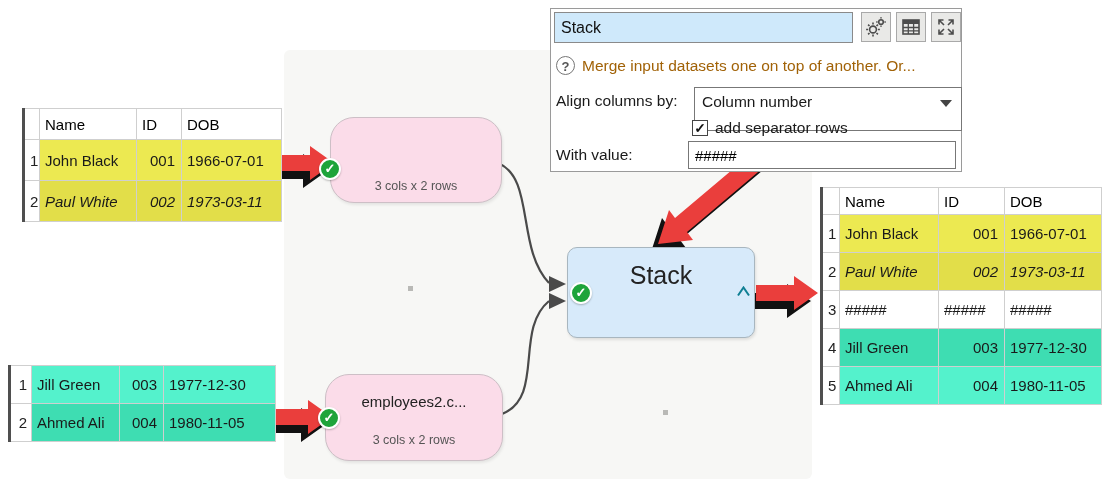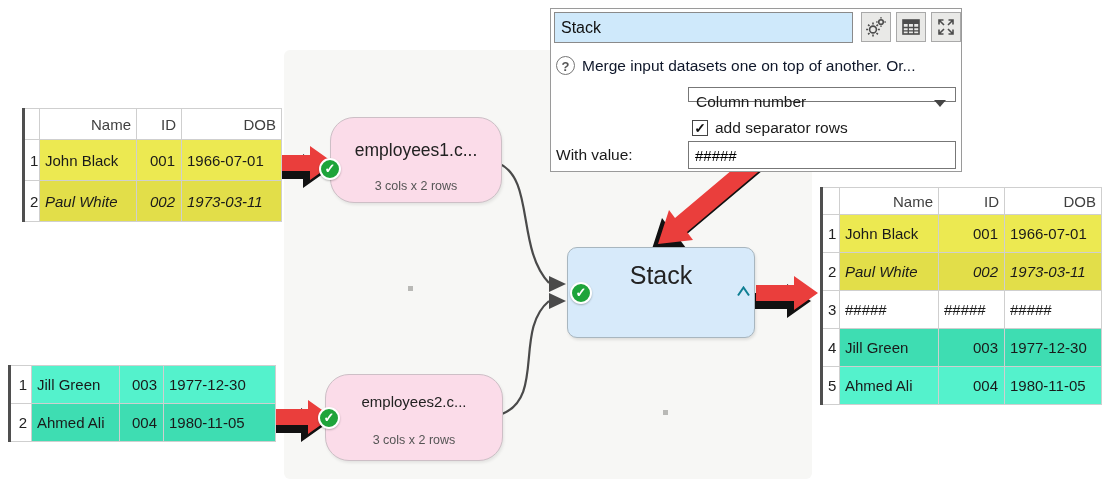--- a/index.html
+++ b/index.html
@@ -7,21 +7,21 @@
          font-family:"Liberation Sans",sans-serif;color:#1a1a1a;}
   #canvas-bg{position:absolute;left:284px;top:50px;width:528px;height:429px;
              background:#f7f7f5;border-radius:6px;}
   svg.overlay{position:absolute;left:0;top:0;pointer-events:none;}
 
   
   table.tbl{position:absolute;border-collapse:collapse;background:#fff;
             border:1px solid #c9c9c9;border-left:3px solid #4f4f4f;table-layout:fixed;}
   .tbl th,.tbl td{border:1px solid #cfcfcf;font-size:15px;font-weight:400;
                   padding:0 5px;white-space:nowrap;overflow:hidden;}
-  .tbl th{text-align:right;background:#fff;color:#404040;}
+  .tbl th{text-align:left;background:#fff;color:#000000;}
   .tbl td.num{background:#fff;text-align:right;padding-right:4px;color:#222;}
   .tbl td.cR{text-align:right;padding-right:6px;}
   .tbl td.cL{text-align:left;}
   tr.y1 td.c{background:var(--yellow-bright);}
   tr.y2 td.c{background:var(--yellow-dark);font-style:italic;}
   tr.g1 td.c{background:var(--teal-bright);}
   tr.g2 td.c{background:var(--teal-dark);}
   tr.w  td.c{background:#fff;}
   #t1{left:22px;top:108px;width:258px;}  #t1 th{height:30px;} #t1 td{height:40px;}
   #t2{left:8px;top:365px;width:266px;}   #t2 th{height:28px;} #t2 td{height:37px;}
@@ -44,23 +44,23 @@
   #panel{position:absolute;left:550px;top:8px;width:412px;height:164px;background:#fff;
          border:1px solid #9a9a9a;box-sizing:border-box;font-size:15.5px;}
   #panel .abs{position:absolute;}
   #title-field{left:3px;top:3px;width:299px;height:31px;background:var(--title-field-bg);
                border:1px solid #8a8a8a;font-size:16px;padding:0 6px;box-sizing:border-box;
                font-family:"Liberation Sans",sans-serif;color:#111;}
   .tbtn{width:30px;height:30px;background:#e9e9e7;border:1px solid #a9a9a9;box-sizing:border-box;
         display:flex;align-items:center;justify-content:center;padding:0;}
   #help-icon{left:5px;top:47px;width:19px;height:19px;border:1.5px solid #767676;border-radius:50%;
              color:#555;font-size:13px;font-weight:bold;text-align:center;line-height:19px;box-sizing:border-box;}
-  #help-text{left:31px;top:48px;color:#0f172a;}
+  #help-text{left:31px;top:48px;color:#a16207;}
   #align-label{left:5px;top:83px;}
-  #dropdown{left:137px;top:78px;width:268px;height:15px;background:#fff;border:1px solid #777;
+  #dropdown{left:143px;top:78px;width:268px;height:44px;background:#fff;border:1px solid #777;
             box-sizing:border-box;line-height:27px;padding-left:7px;}
   #dropdown .caret{position:absolute;right:9px;top:12px;width:0;height:0;
                    border-left:6px solid transparent;border-right:6px solid transparent;
                    border-top:7px solid #444;}
   #checkbox{left:141px;top:111px;width:16px;height:16px;background:#fff;border:1px solid #444;
             box-sizing:border-box;text-align:center;line-height:15px;font-size:14px;font-weight:bold;color:#111;}
   #checkbox.checked::after{content:"\2713";}
   #checkbox-label{left:164px;top:110px;text-align:right;}
   #with-label{left:5px;top:137px;}
   #with-input{left:137px;top:132px;width:268px;height:28px;background:#fff;border:1px solid #777;
@@ -199,21 +199,20 @@
       <td class="num">5</td>
       <td class="c cL">Ahmed Ali</td>
       <td class="c cR">004</td>
       <td class="c cL">1980-11-05</td>
     </tr>
   </tbody>
     </table>
 
   <div class="node node-input" style="left:330px;top:117px;width:172px;height:86px;">
     <div class="check" style="left:-12px;top:40px;">✓</div>
-    <div class="ntitle" style="top:22px;font-size:17.5px;">employees1.c...</div>
     <div class="nsub" style="top:61px;">3 cols x 2 rows</div>
   </div>
 
   <div class="node node-input" style="left:325px;top:374px;width:178px;height:87px;">
     <div class="check" style="left:-8px;top:32px;">✓</div>
     <div class="ntitle" style="top:18px;font-size:15px;">employees2.c...</div>
     <div class="nsub" style="top:58px;">3 cols x 2 rows</div>
   </div>
 
   <div class="node node-stack" style="left:567px;top:247px;width:188px;height:91px;">
@@ -247,20 +246,21 @@
       <svg width="20" height="20" viewBox="0 0 20 20">
         <g stroke="#4c4c4c" stroke-width="1.6" fill="none">
           <path d="M8 8 L3.2 3.2 M3 7.5V3h4.5 M12 8 l4.8-4.8 M12.5 3H17v4.5 M8 12 l-4.8 4.8 M3 12.5V17h4.5 M12 12 l4.8 4.8 M17 12.5V17h-4.5"></path>
         </g>
       </svg>
     </button>
 
     <div id="help-icon" class="abs">?</div>
     <div id="help-text" class="abs">Merge input datasets one on top of another. Or...</div>
 
+    <div id="align-label" class="abs">Align columns by:</div>
     <div id="dropdown" class="abs">
       <span>Column number</span>
       <span class="caret"></span>
     </div>
 
     <div id="checkbox" class="abs checked"></div>
     <div id="checkbox-label" class="abs">add separator rows</div>
 
     <div id="with-label" class="abs">With value:</div>
     <input id="with-input" class="abs" type="text" value="#####" style="">

